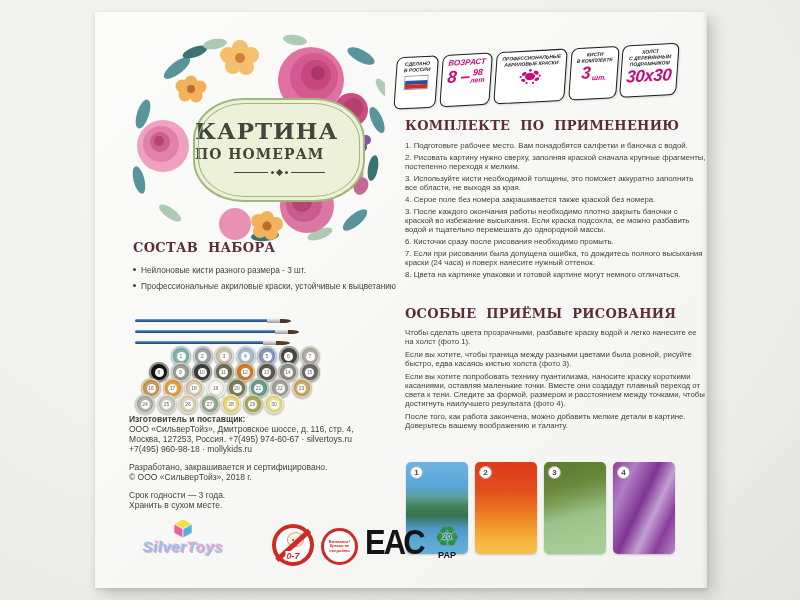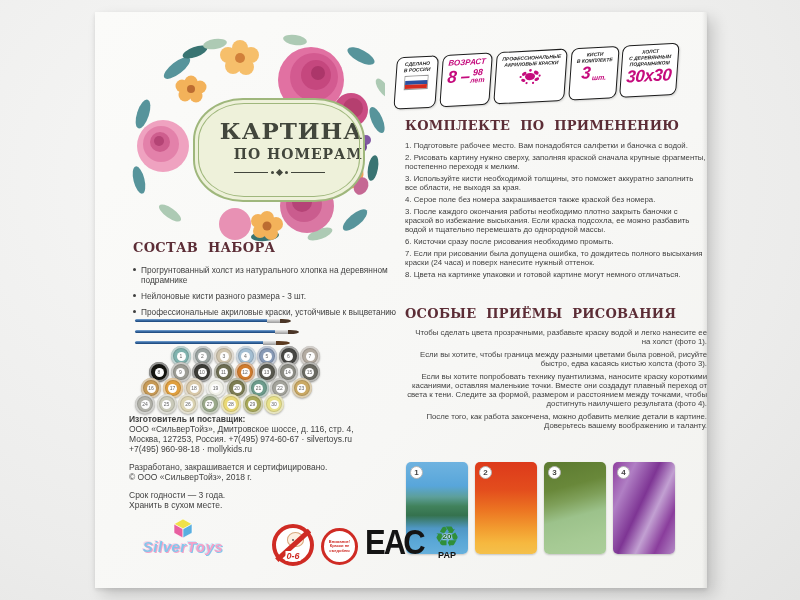--- a/index.html
+++ b/index.html
@@ -24,21 +24,21 @@
   .card-edge{position:absolute;right:0;top:0;width:5px;height:100%;
     background:linear-gradient(to right,rgba(0,0,0,0),rgba(0,0,0,.07));}
 
   
   .wreath{position:absolute;left:20px;top:16px;width:270px;height:215px;}
   .plaque{
     position:absolute;left:98px;top:86px;width:172px;height:104px;
     background:var(--plaque-bg);
     border:2px solid var(--green-border);
     border-radius:50px/42px;
-    z-index:2;text-align:right;
+    z-index:2;text-align:left;
   }
   .plaque::before{
     content:'';position:absolute;left:3px;top:3px;right:3px;bottom:3px;
     border:1px solid var(--green-border);border-radius:46px/38px;
   }
   .plaque-l1{font:bold 23px "DejaVu Serif",serif;color:#42463c;letter-spacing:1px;margin-top:17px;}
   .plaque-l2{font:bold 14px "DejaVu Serif",serif;color:#42463c;letter-spacing:1px;margin-top:2px;}
   .ornament{display:flex;align-items:center;justify-content:center;margin-top:8px;gap:3px;}
   .orn-line{width:34px;height:1px;background:#42463c;}
   .orn-dot{width:3px;height:3px;border-radius:50%;background:#42463c;}
@@ -70,21 +70,21 @@
   .flag .w{background:#fff;}.flag .b{background:#2a4fa0;}.flag .r{background:#d52b1e;}
   .splat{margin-top:2px;}
 
   
   .h-sec{font:bold 13px "DejaVu Serif",serif;color:var(--maroon);letter-spacing:.3px;word-spacing:5px;}
   .sec-instructions{position:absolute;left:310px;top:106px;width:302px;}
   .sec-techniques{position:absolute;left:310px;top:294px;width:302px;}
   .num-list{margin-top:8px;}
   .num-item{font:7.8px/9px "Liberation Sans",sans-serif;color:var(--ink);margin-bottom:3px;}
   .tech-paras{margin-top:7px;}
-  .tech-para{font:7.8px/9px "Liberation Sans",sans-serif;color:var(--ink);margin-bottom:4px;text-align:right;}
+  .tech-para{font:7.8px/9px "Liberation Sans",sans-serif;color:var(--ink);margin-bottom:4px;}
 
   
   .photos{position:absolute;left:311px;top:450px;display:flex;gap:7px;}
   .photo{position:relative;width:62px;height:92px;border-radius:5px;overflow:hidden;
     box-shadow:0 1px 2px rgba(0,0,0,.2);}
   .photo-num{position:absolute;left:4px;top:4px;width:13px;height:13px;border-radius:50%;
     background:#fff;border:1px solid #b5b5b5;font:bold 8px/12px "Liberation Sans",sans-serif;
     text-align:center;color:#444;}
   .ph1{background:linear-gradient(180deg,#6fb3e0 0%,#58a6da 26%,#5d9f9a 38%,#41825c 48%,#35724e 58%,#4f97c4 72%,#5aa7d6 86%,#66b0dc 100%);}
   .ph2{background:linear-gradient(180deg,#dd3a1b 0%,#e34d1d 30%,#ec7422 52%,#f29b2f 72%,#f6b83f 88%,#f4c04b 100%);}
@@ -351,24 +351,20 @@
       <div class="photo ph4">
         <div class="photo-num">4</div>
       </div>
     </div>
 
   <div class="sec-kit">
     <div class="h-sec">СОСТАВ НАБОРА</div>
     <div class="kit-list">
         <div class="kit-item">
           <span class="kit-bullet"></span>
-          <span>Прогрунтованный холст из натурального хлопка на деревянном подрамнике</span>
-        </div>
-        <div class="kit-item">
-          <span class="kit-bullet"></span>
           <span>Нейлоновые кисти разного размера - 3 шт.</span>
         </div>
         <div class="kit-item">
           <span class="kit-bullet"></span>
           <span>Профессиональные акриловые краски, устойчивые к выцветанию</span>
         </div>
       </div>
   </div>
 
   <div class="brushes">
@@ -509,21 +505,21 @@
       <div class="brand-text">
         <span class="lg-silver">Silver</span><span class="lg-toys">Toys</span>
       </div>
     </div>
     <div class="badge03">
       <div class="face">
           <span class="eye e1"></span>
           <span class="eye e2"></span>
         </div>
       <div class="bar"></div>
-      <div class="age">0-6</div>
+      <div class="age">0-7</div>
     </div>
     <div class="badge-warn" id="warn-circle">
         <div class="warn-line">Внимание!</div>
         <div class="warn-line">Краски не</div>
         <div class="warn-line">съедобны</div>
       </div>
     <div class="eac">ЕАС</div>
     <div class="recycle">
       <div class="rec-glyph"></div>
       <div class="rec-num">20</div>

